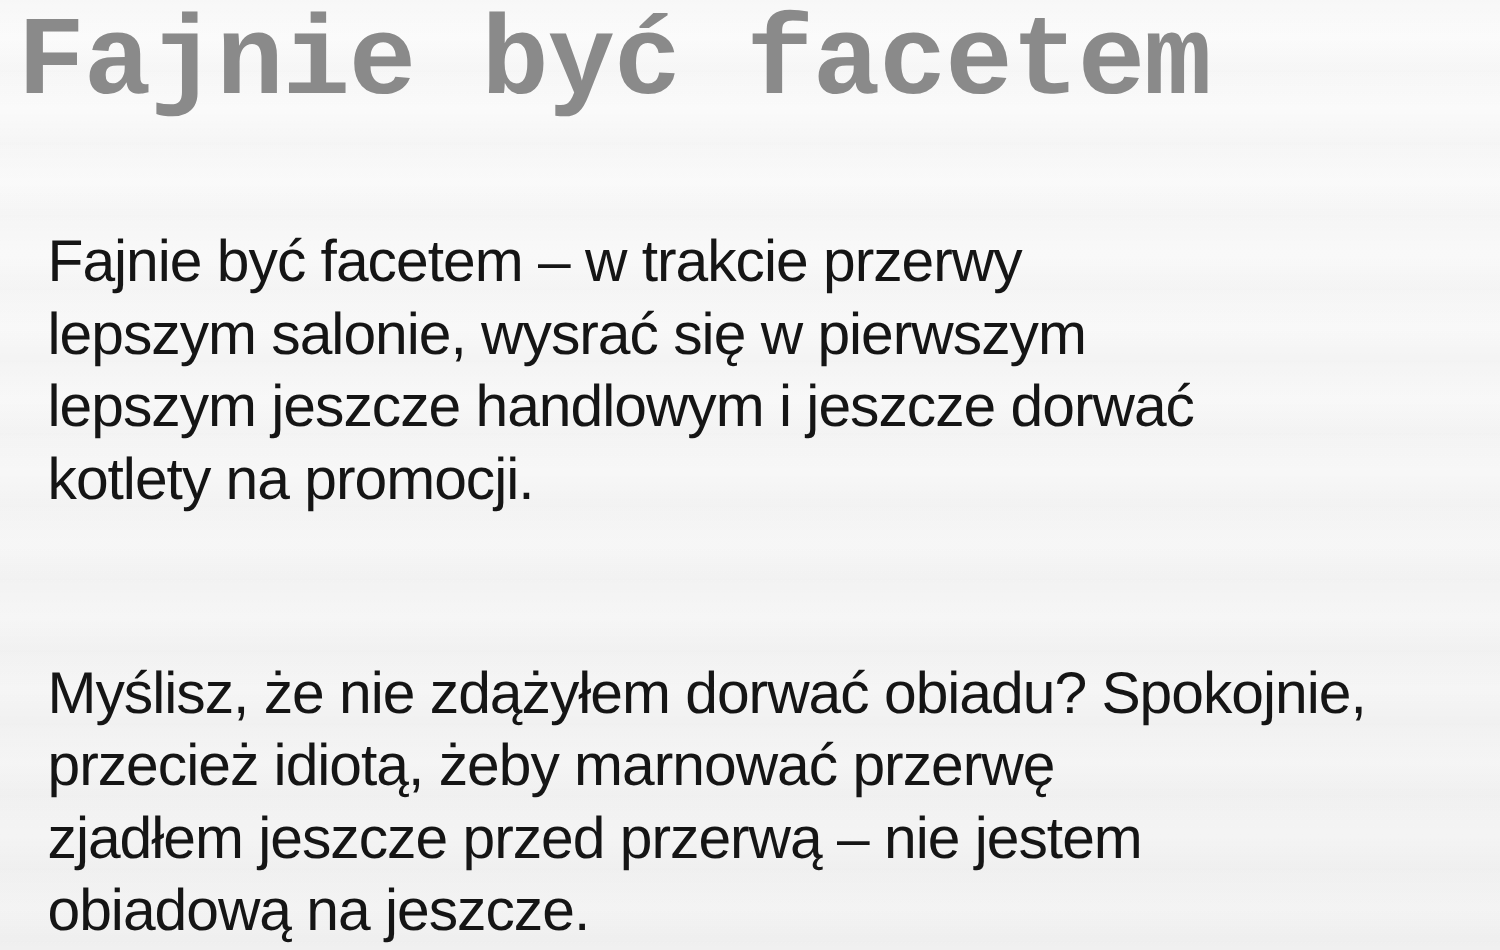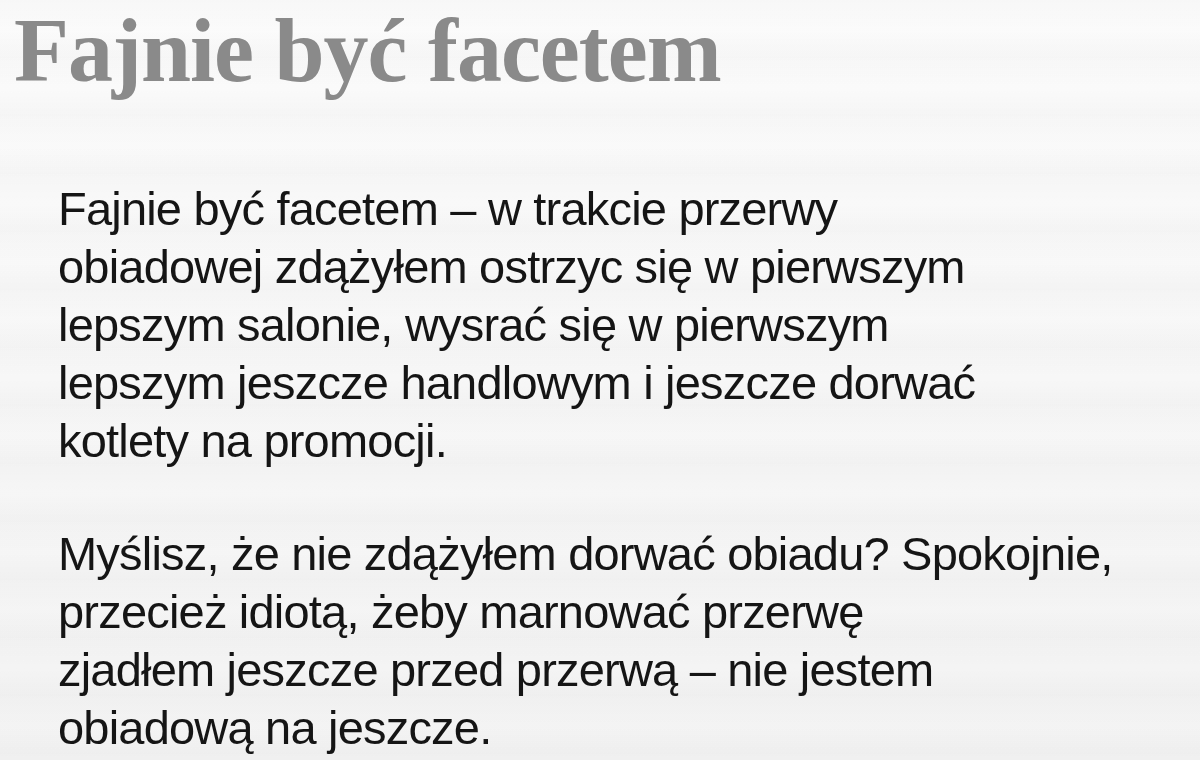--- a/index.html
+++ b/index.html
@@ -23,21 +23,21 @@
   }
   .slide {
     position: absolute;
     inset: 0;
   }
   .title {
     position: absolute;
     top: 4px;
     left: 14px;
     margin: 0;
-    font-family: Liberation Serif, serif;
+    font-family: Liberation Mono, monospace;
     font-weight: 700;
     font-size: 90px;
     line-height: 1.05;
     letter-spacing: -1px;
     color: #8a8a8a;
     white-space: nowrap;
   }
   .para {
     position: absolute;
     left: 38px;
@@ -45,33 +45,31 @@
     color: #151515;
     font-size: 47px;
     line-height: 58px;
     letter-spacing: -0.8px;
   }
   .para-1 { top: 180px; }
   .para-2 { top: 525px; }
   .text-line {
     height: 58px;
     white-space: nowrap;
-    margin-left: 20px;
   }
 </style>
 </head>
 <body>
 
 <div class="slide">
 
   <h1 class="title">Fajnie być facetem</h1>
 
   <div class="para para-1">
     <div class="text-line">Fajnie być facetem – w trakcie przerwy</div>
-    <div class="text-line">obiadowej zdążyłem ostrzyc się w pierwszym</div>
     <div class="text-line">lepszym salonie, wysrać się w pierwszym</div>
     <div class="text-line">lepszym jeszcze handlowym i jeszcze dorwać</div>
     <div class="text-line">kotlety na promocji.</div>
   </div>
 
   <div class="para para-2">
     <div class="text-line">Myślisz, że nie zdążyłem dorwać obiadu? Spokojnie,</div>
     <div class="text-line">przecież idiotą, żeby marnować przerwę</div>
     <div class="text-line">zjadłem jeszcze przed przerwą – nie jestem</div>
     <div class="text-line">obiadową na jeszcze.</div>

